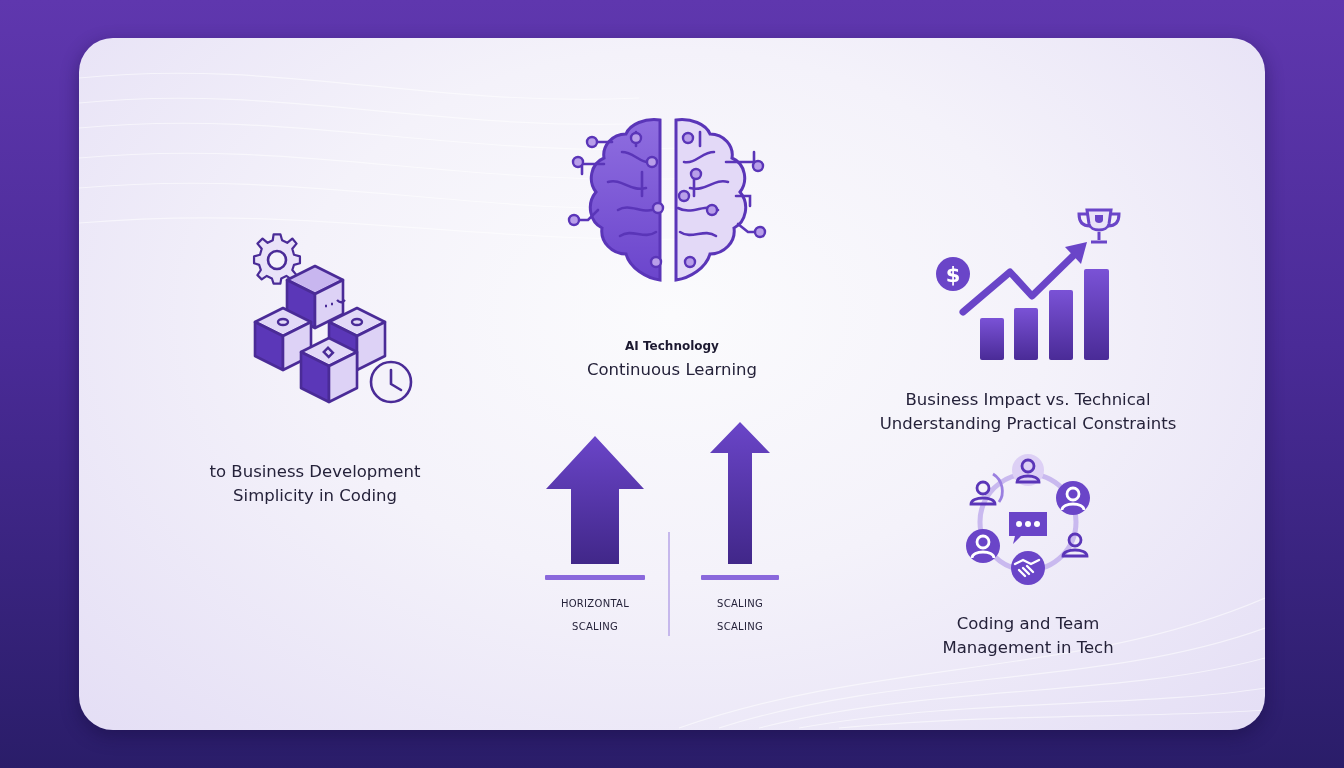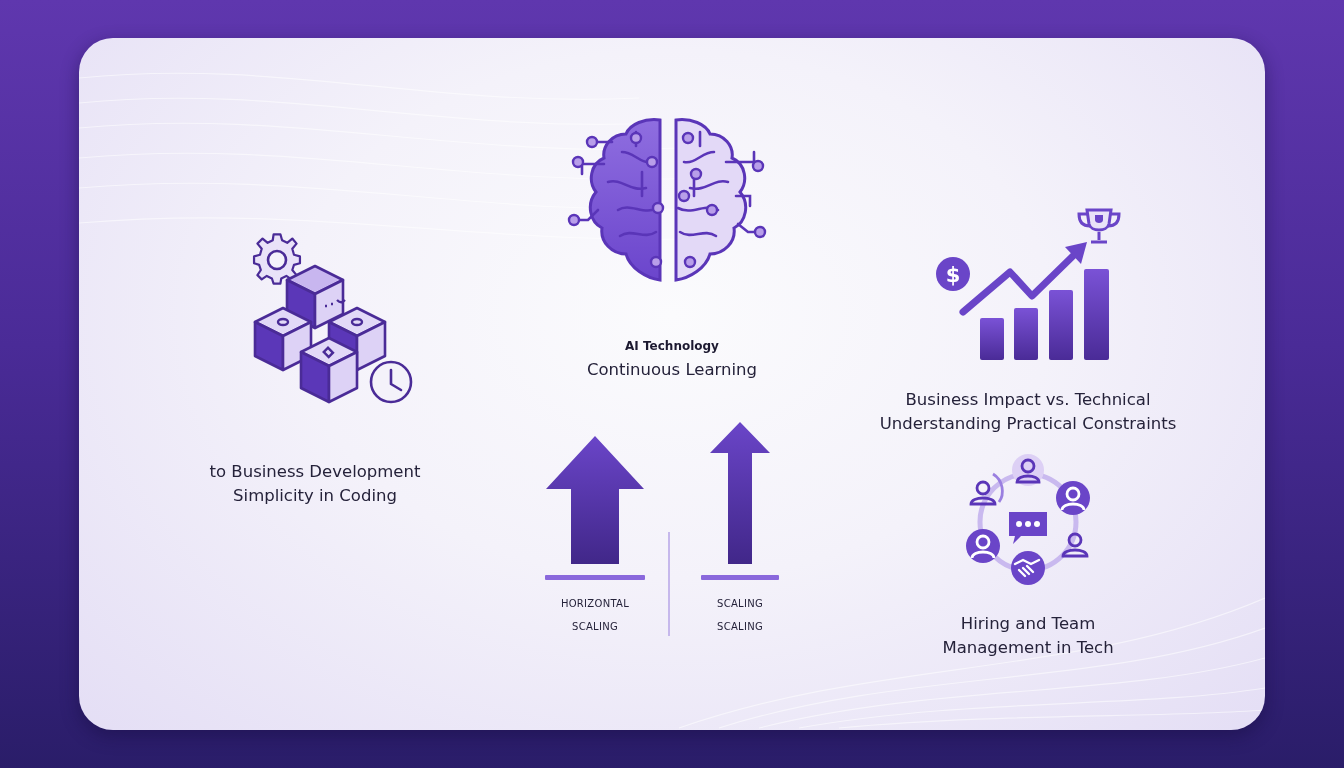--- a/index.html
+++ b/index.html
@@ -219,21 +219,21 @@
         <circle cx="74" cy="74" r="3"></circle>
     </g>
 
     <circle cx="65" cy="118" r="17" fill="#6a45c8"></circle>
     <g fill="none" stroke="#ffffff" stroke-width="2.4" stroke-linecap="round">
       <path d="M52 114 L60 110 L68 114 L76 110"></path>
       <path d="M56 120 L62 126 M60 118 L66 124 M64 116 L70 122"></path>
     </g>
   </svg>
   <div style="margin-top:24px;">
-    <div class="label">Hiring and Team</div>
+    <div class="label">Coding and Team</div>
     <div class="label">Management in Tech</div>
   </div>
 </div>
 
 <div class="block" style="left:530px; top:430px; width:130px;">
   <svg width="130" height="152" viewBox="0 0 130 152" style="margin:0 auto;">
     <defs>
       <linearGradient id="arrg" x1="0" y1="0" x2="0" y2="1">
         <stop offset="0" stop-color="#6a45c8"></stop>
         <stop offset="1" stop-color="#412789"></stop>

